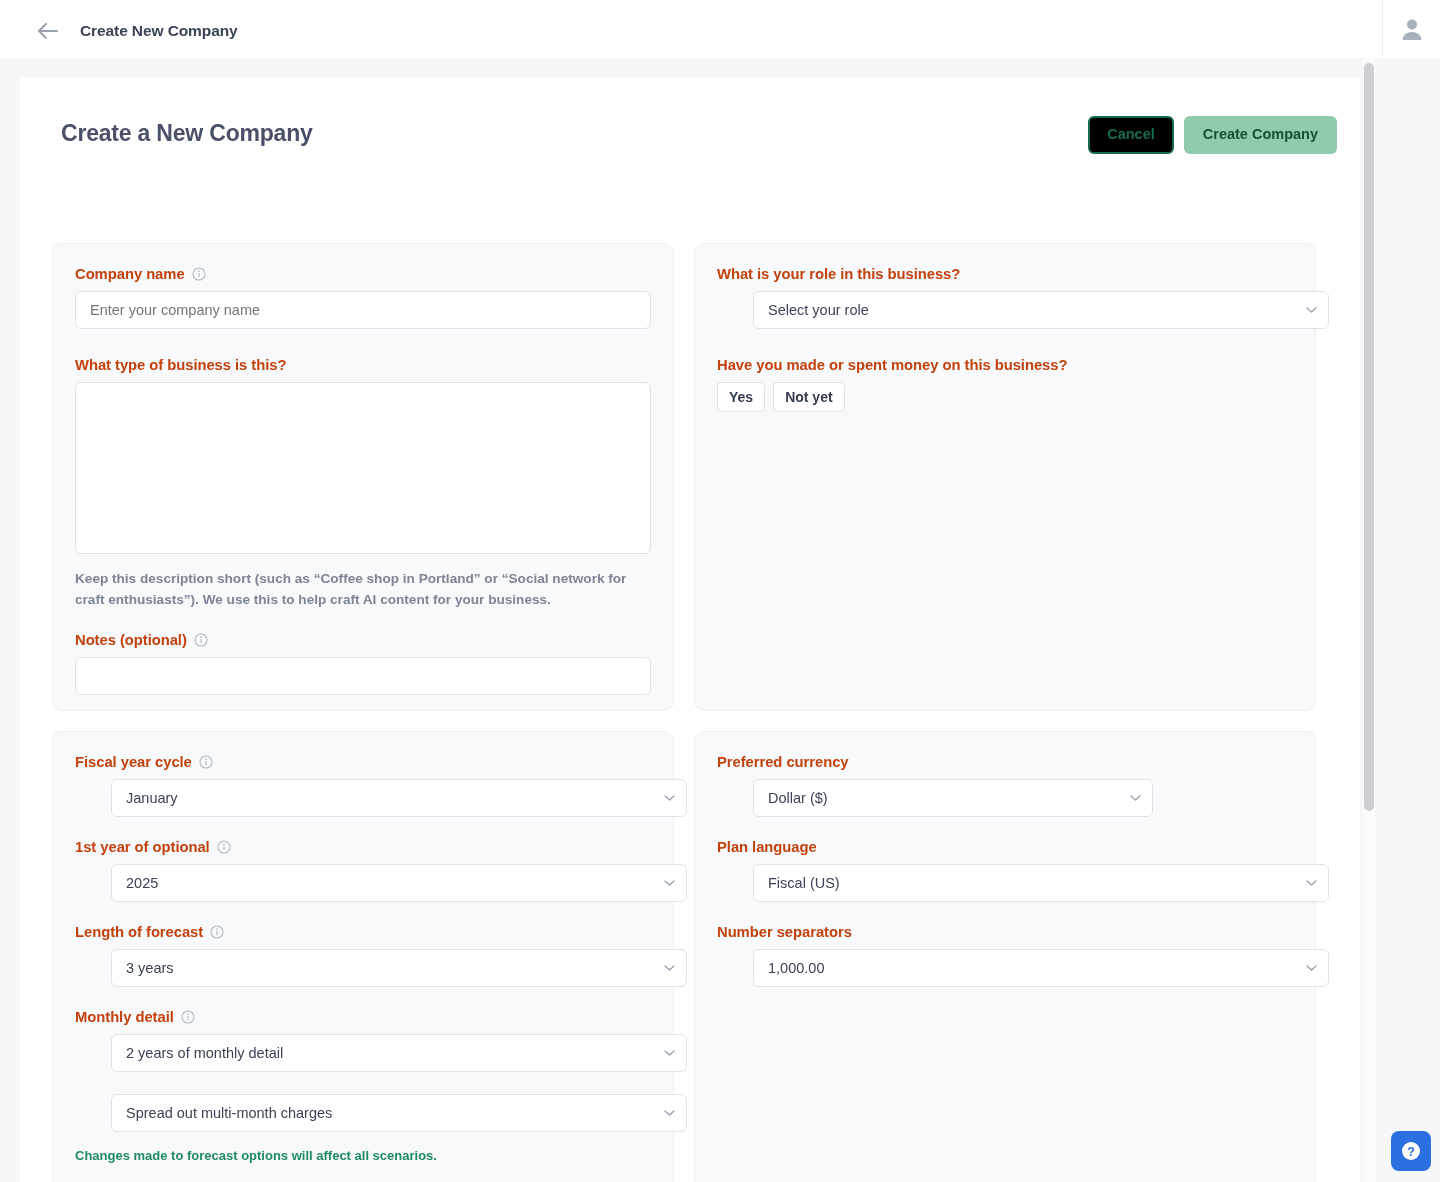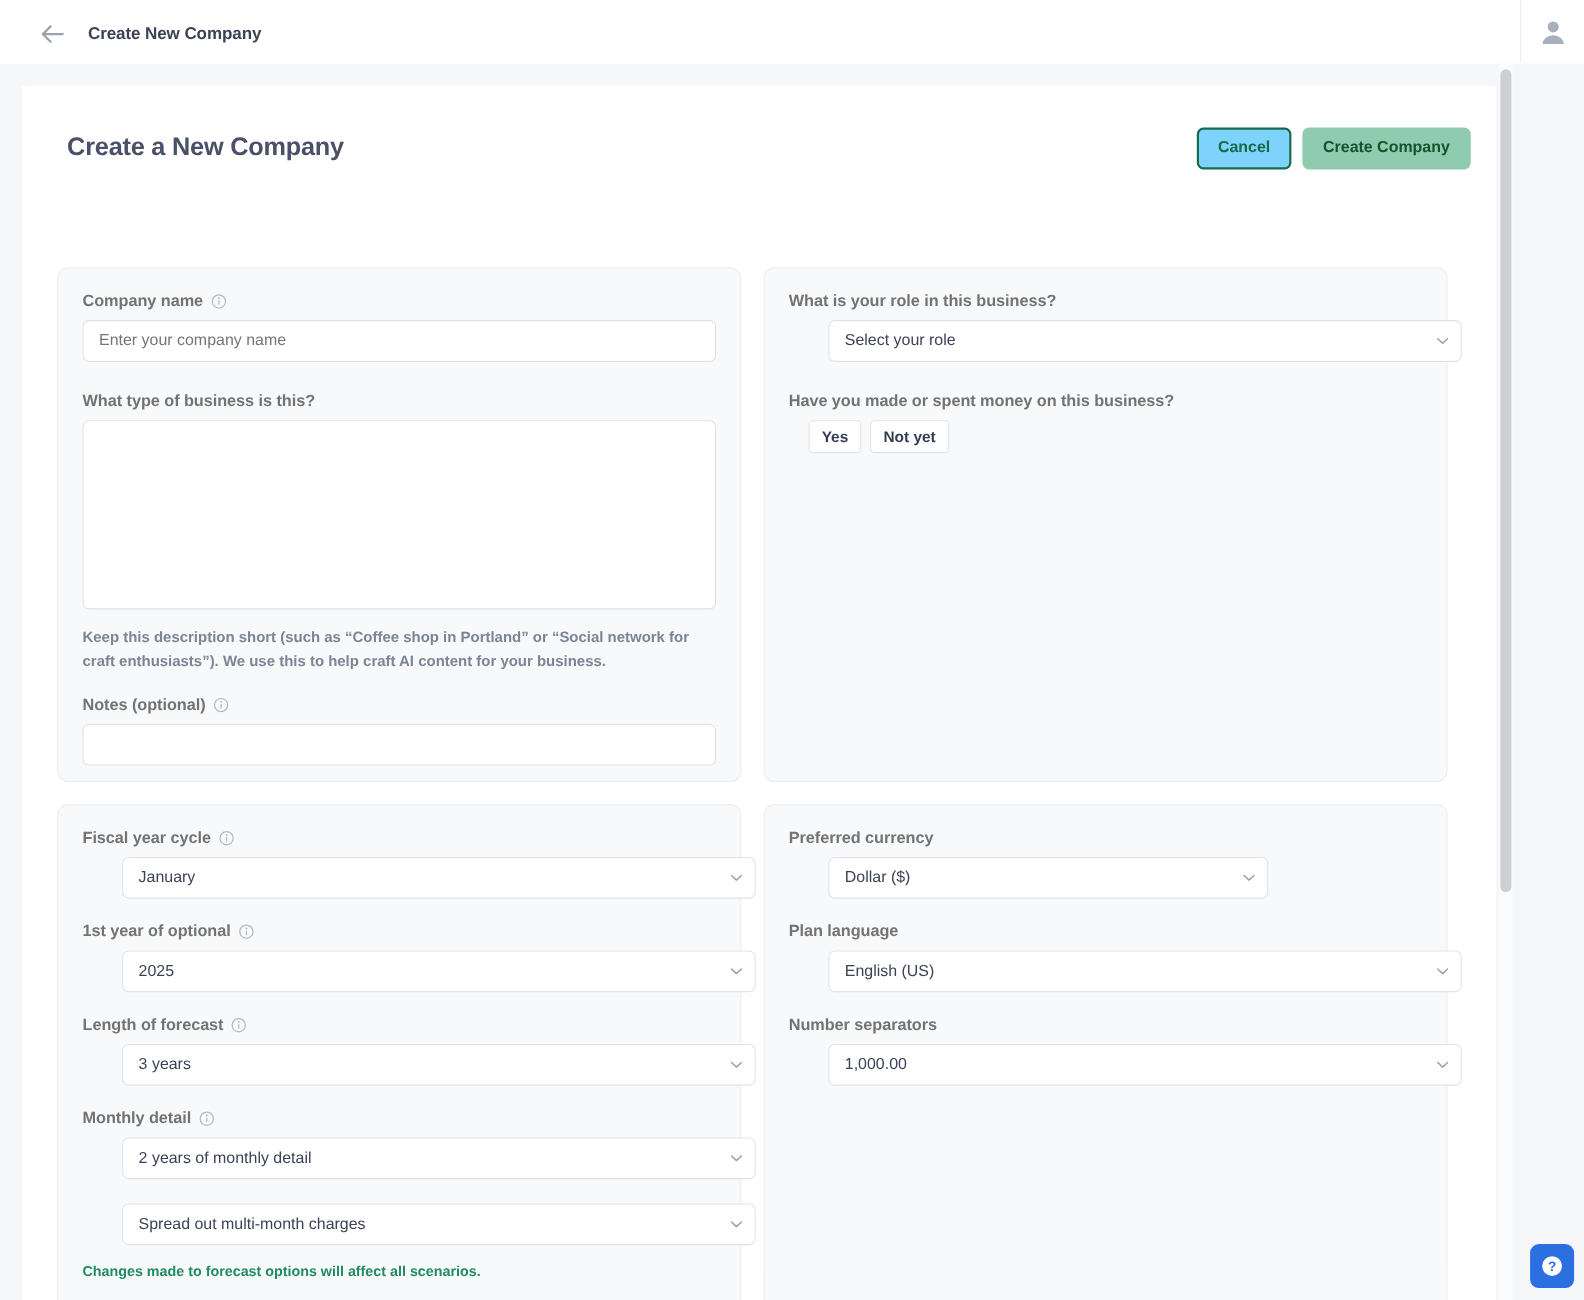--- a/index.html
+++ b/index.html
@@ -87,21 +87,21 @@
   }
   .head-actions {
     position: absolute;
     right: 0; top: 0;
     display: flex;
     gap: 10px;
     align-items: center;
   }
   .btn-cancel {
     border: 2px solid #176b4d;
-    background: #7dd3fc;
+    background: #000000;
     color: #176b4d;
     font-size: 14.5px;
     font-weight: 700;
     padding: 9px 17px;
     border-radius: 6px;
     cursor: pointer;
     font-family: "Liberation Sans", sans-serif;
     line-height: 1.1;
   }
   .btn-create {
@@ -141,21 +141,21 @@
   .card.low-b  { height: 510px; }
 
   
   .fld { margin-bottom: 0; }
   .lbl {
     display: flex;
     align-items: center;
     gap: 7px;
     font-size: 14.8px;
     font-weight: 700;
-    color: #737373;
+    color: #c2410c;
     margin-bottom: 9px;
     letter-spacing: -0.05px;
   }
   .info-icon { display: inline-flex; align-items: center; }
 
   .input, .select-box, .textarea {
     width: 100%;
     background: #ffffff;
     border: 1px solid #dfe3e8;
     border-radius: 6px;
@@ -193,21 +193,21 @@
     position: absolute;
     right: 11px; top: 50%;
     transform: translateY(-50%);
     display: flex;
   }
   .select-box.narrow { width: 400px; }
 
   .gap-sm { height: 22px; }
   .gap-md { height: 28px; }
 
-  .toggle-row { display: flex; gap: 8px; margin-top: 2px; margin-left: 18px; }
+  .toggle-row { display: flex; gap: 8px; margin-top: 2px; }
   .toggle-btn {
     background: #ffffff;
     border: 1px solid #dfe3e8;
     border-radius: 4px;
     font-family: "Liberation Sans", sans-serif;
     font-size: 14px;
     font-weight: 700;
     color: #323d52;
     padding: 6px 11px;
     cursor: pointer;
@@ -486,21 +486,21 @@
           </div>
         </div>
 
         <div class="gap-sm"></div>
 
         <div class="fld">
           <div class="lbl">
             <span>Plan language</span>
           </div>
           <div class="select-box">
-            <span>English (US)</span>
+            <span>Fiscal (US)</span>
             <span class="chev">
               <svg width="11" height="7" viewBox="0 0 11 7">
                   <path d="M1 1.4 L5.5 5.6 L10 1.4" fill="none" stroke="#97a0ae" stroke-width="1.3" stroke-linecap="round" stroke-linejoin="round"></path>
                 </svg>
             </span>
           </div>
         </div>
 
         <div class="gap-sm"></div>
 

